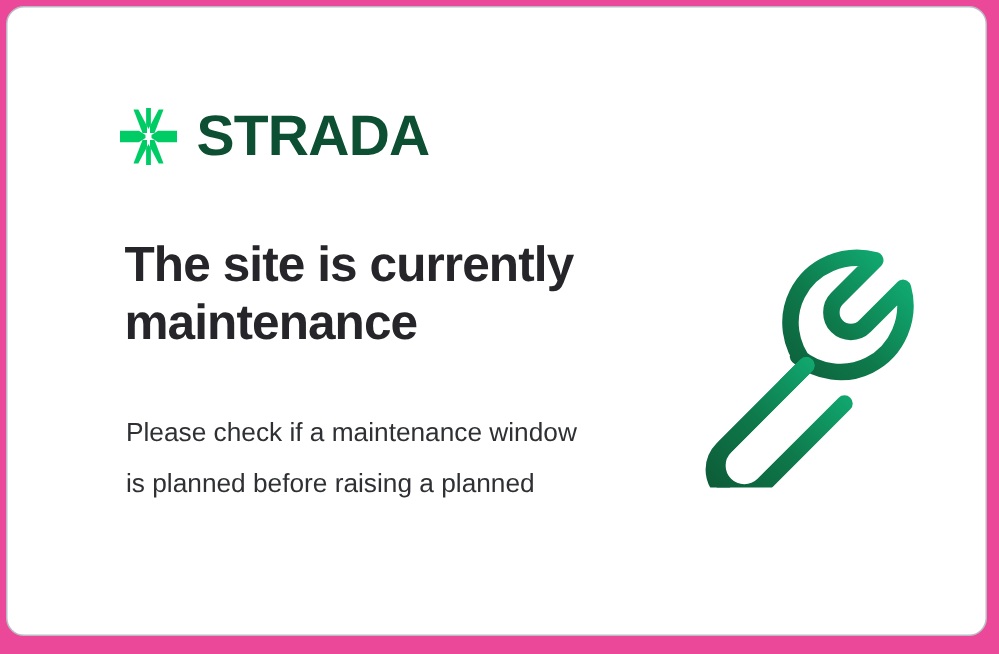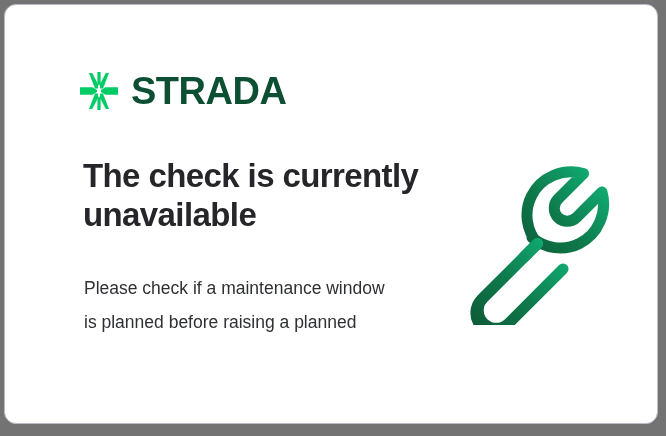--- a/index.html
+++ b/index.html
@@ -12,21 +12,21 @@
     height: 436px;
     font-family: "Liberation Sans", sans-serif;
     -webkit-font-smoothing: antialiased;
     overflow: hidden;
   }
 
   .page {
     position: relative;
     width: 666px;
     height: 436px;
-    background: #737373;
+    background: #ec4899;
   }
 
   
   .card {
     position: absolute;
     left: 4px;
     top: 4px;
     width: 654px;
     height: 420px;
     box-sizing: border-box;
@@ -119,21 +119,21 @@
           <path d="M39.0 16.2 L26.4 16.2 L22.0 19.0 L22.0 21.0 L26.4 23.8 L39.0 23.8 Z"></path>
 
           <path d="M18.4 1.0 L21.6 1.0 L21.6 12.0 L20.0 15.0 L18.4 12.0 Z"></path>
 
           <path d="M18.4 39.0 L21.6 39.0 L21.6 28.0 L20.0 25.0 L18.4 28.0 Z"></path>
         </g>
       </svg>
       <span class="brand-word">STRADA</span>
     </div>
 
-    <h1 class="headline">The check is currently unavailable</h1>
+    <h1 class="headline">The site is currently maintenance</h1>
 
     <p class="body-copy">Please check if a maintenance window is planned before raising a planned</p>
 
     <svg class="wrench" viewBox="0 0 168 168" aria-hidden="true">
       <defs>
         <linearGradient id="wrenchGrad" x1="0" y1="1" x2="1" y2="0">
           <stop offset="0%" stop-color="#0d5c38"></stop>
           <stop offset="45%" stop-color="#0e7a4c"></stop>
           <stop offset="100%" stop-color="#11b277"></stop>
         </linearGradient>

